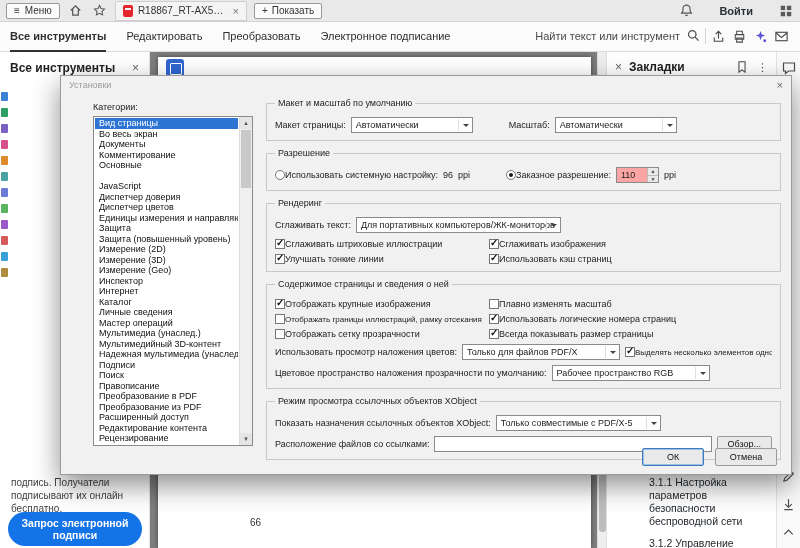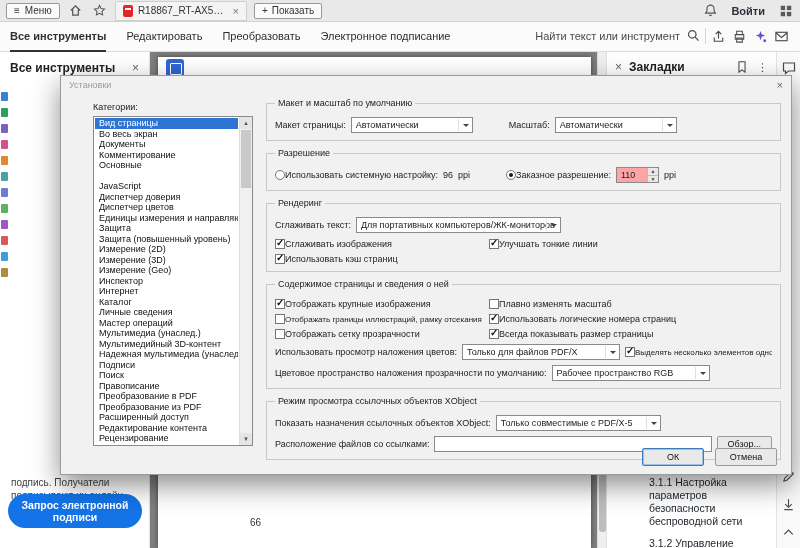--- a/index.html
+++ b/index.html
@@ -10,21 +10,21 @@
   
   #chrome { position:absolute; left:0; top:0; right:0; height:22px; background:#e9e9e9; border-bottom:1px solid #d2d2d2; display:flex; align-items:center; padding:0 6px; gap:7px; }
   .menu-btn { display:flex; align-items:center; gap:5px; border:1px solid #9a9a9a; background:#fbfbfb; height:16px; padding:0 7px; font-size:10px; border-radius:2px; color:#333; }
   .chrome-ico { width:17px; height:17px; display:flex; align-items:center; justify-content:center; }
   .doc-tab { display:flex; align-items:center; gap:5px; background:#f4f4f4; border:1px solid #cfcfcf; height:20px; padding:0 7px; font-size:10px; max-width:132px; border-radius:2px 2px 0 0; }
   .pdf-ico { width:10px; height:12px; background:#e4252b; border-radius:2px; flex:none; position:relative; }
   .pdf-ico::after { content:""; position:absolute; left:2px; top:3px; width:6px; height:2px; background:#fff; }
   .doc-tab-title { overflow:hidden; white-space:nowrap; text-overflow:ellipsis; color:#333; }
   .tab-close { color:#777; font-size:11px; padding-left:2px; }
   .create-btn { display:flex; align-items:center; gap:4px; border:1px solid #9a9a9a; background:#fbfbfb; height:16px; padding:0 7px; font-size:10px; border-radius:2px; color:#333; }
-  .chrome-right { margin-left:auto; display:flex; align-items:center; gap:12px; }
+  .chrome-right { margin-left:auto; display:flex; align-items:center; gap:24px; }
   .signin { font-size:11px; font-weight:bold; color:#2b2f38; }
 
   
   #tabsbar { position:absolute; left:0; top:22px; right:0; height:30px; background:#fbfbfb; border-bottom:1px solid #dcdcdc; display:flex; align-items:center; padding:0 10px; }
   #ribbon-tabs { display:flex; align-items:stretch; gap:20px; height:30px; }
   .rtab { font-size:11px; color:#2f2f2f; display:flex; align-items:center; border-bottom:2px solid transparent; white-space:nowrap; cursor:default; }
   .rtab.selected { border-bottom-color:#323232; font-weight:bold; }
   .tabsbar-right { margin-left:auto; display:flex; align-items:flex-start; gap:4px; }
   .search-box { display:flex; align-items:center; gap:6px; font-size:11px; color:#4a4a4a; white-space:nowrap; }
   .vdiv { width:1px; height:16px; background:#d5d5d5; }
@@ -34,21 +34,21 @@
   #left-panel { position:absolute; left:0; top:52px; width:150px; bottom:0; background:#fff; border-right:1px solid #e3e3e3; }
   .panel-header { display:flex; align-items:center; justify-content:space-between; padding:9px 10px 6px 10px; font-size:12px; font-weight:bold; color:#1f1f1f; }
   .panel-close { font-size:12px; color:#666; font-weight:normal; }
   .tool-slivers { position:absolute; left:1px; top:40px; display:flex; flex-direction:column; gap:7px; }
   .tool-slivers .chip { width:7px; height:9px; border-radius:1px; }
   .chip:nth-child(1){background:#3b82d6}.chip:nth-child(2){background:#2f9e62}.chip:nth-child(3){background:#7b61c4}
   .chip:nth-child(4){background:#d84f8e}.chip:nth-child(5){background:#e08a2e}.chip:nth-child(6){background:#4aa3a3}
   .chip:nth-child(7){background:#6b7bd6}.chip:nth-child(8){background:#59b35f}.chip:nth-child(9){background:#9a5bc9}
   .chip:nth-child(10){background:#d65a5a}.chip:nth-child(11){background:#3aa0d8}.chip:nth-child(12){background:#b08c3f}
   .footer-text { position:absolute; left:11px; top:424px; width:126px; font-size:10px; line-height:13px; color:#3f3f3f; }
-  .action-btn { position:absolute; left:8px; bottom:20px; width:134px; background:#1473e6; color:#fff; border-radius:17px; font-size:10.5px; font-weight:bold; text-align:center; padding:5px 12px; line-height:12px; cursor:pointer; }
+  .action-btn { position:absolute; left:8px; bottom:2px; width:134px; background:#1473e6; color:#fff; border-radius:17px; font-size:10.5px; font-weight:bold; text-align:center; padding:5px 12px; line-height:12px; cursor:pointer; }
 
   
   #canvas { position:absolute; left:150px; top:52px; width:447px; bottom:0; background:#7f7f7f; }
   #page { position:absolute; left:8px; top:5px; right:6px; bottom:0; background:#fff; box-shadow:0 0 5px rgba(0,0,0,.45); }
   .page-widget { position:absolute; left:8px; top:2px; width:18px; height:18px; background:#2f66d0; border-radius:3px; }
   .page-widget::after { content:""; position:absolute; left:4px; top:4px; width:10px; height:10px; border:1.5px solid #fff; border-radius:1px; }
   .page-num { position:absolute; left:92px; bottom:20px; font-size:10px; color:#333; }
   #doc-scrollbar { position:absolute; left:597px; top:52px; width:9px; bottom:0; background:#efefef; border-left:1px solid #dcdcdc; }
   #doc-scrollbar .thumb { position:absolute; left:1px; top:400px; width:7px; height:80px; background:#bdbdbd; border-radius:3px; }
 
@@ -374,20 +374,24 @@
         <legend>Рендеринг</legend>
         <div class="frow">
           <span>Сглаживать текст:</span>
           <div class="select w200">
             <span>Для портативных компьютеров/ЖК-мониторов</span>
           </div>
         </div>
         <div class="grid2">
           <label class="cbrow">
             <span class="cb checked"></span>
+            <span>Сглаживать штриховые иллюстрации</span>
+          </label>
+          <label class="cbrow">
+            <span class="cb checked"></span>
             <span>Сглаживать изображения</span>
           </label>
           <label class="cbrow">
             <span class="cb checked"></span>
             <span>Улучшать тонкие линии</span>
           </label>
           <label class="cbrow">
             <span class="cb checked"></span>
             <span>Использовать кэш страниц</span>
           </label>

